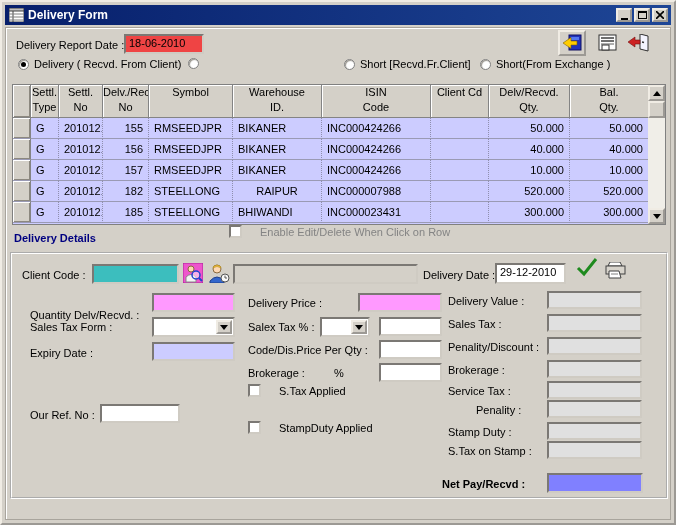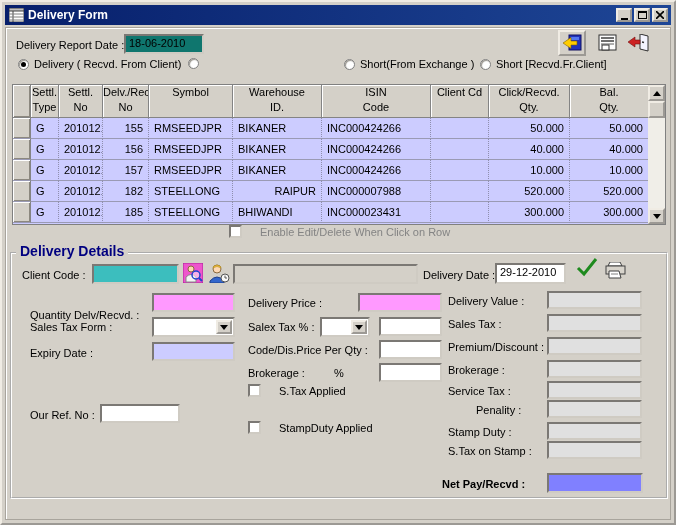--- a/index.html
+++ b/index.html
@@ -49,22 +49,22 @@
   .sb-btn.up{top:0;}.sb-btn.down{bottom:0;}
   .tri-up{width:0;height:0;border-left:4px solid transparent;border-right:4px solid transparent;border-bottom:5px solid #000;}
   .tri-down{width:0;height:0;border-left:4px solid transparent;border-right:4px solid transparent;border-top:5px solid #000;}
   .sb-thumb{position:absolute;left:0;top:16px;width:17px;height:17px;background:#d4d0c8;border:2px outset #f0ece4;}
   
   .cbrow{position:absolute;display:flex;align-items:center;gap:18px;font-size:11px;white-space:nowrap;}
   .cb{width:13px;height:13px;background:#fff;border:2px inset #cfcbc3;flex:0 0 auto;}
   .gray-text{color:#848484;}
   
   .groupbox{position:absolute;left:8px;top:250px;width:658px;height:247px;border:2px groove #ffffff;}
-  .legend{position:absolute;left:8px;top:241px;background:#d4d0c8;padding:0 4px;
-    font-size:14px;font-weight:bold;color:#000080;margin-left:6px;}
+  .legend{position:absolute;left:8px;top:230px;background:#d4d0c8;padding:0 4px;
+    font-size:11px;font-weight:bold;color:#000080;}
   .ddbtn{position:absolute;right:1px;top:1px;bottom:1px;width:16px;background:#d4d0c8;border:2px outset #f0ece4;
     display:flex;align-items:center;justify-content:center;}
   .dd{background:#fff;}
   .bold{font-weight:bold;}
 </style>
 </head>
 <body>
 
 <div class="window">
 
@@ -90,21 +90,21 @@
           <line x1="0" y1="0" x2="8" y2="8" stroke="#000" stroke-width="1.6"></line>
           <line x1="8" y1="0" x2="0" y2="8" stroke="#000" stroke-width="1.6"></line>
         </svg>
       </button>
     </span>
   </div>
 
   <div class="client-frame"></div>
 
   <span class="lbl" style="left:14px;top:37px;">Delivery Report Date :</span>
-  <div class="field sunken" style="left:122px;top:32px;width:80px;height:20px;background:#0f766e;">18-06-2010</div>
+  <div class="field sunken" style="left:122px;top:32px;width:80px;height:20px;background:#ef4444;">18-06-2010</div>
 
   <button class="toolbtn raised" style="left:556px;top:28px;width:28px;height:26px;">
     <svg width="20" height="18" viewBox="0 0 20 18">
       <rect x="7" y="1" width="12" height="15" fill="#2233bb" stroke="#101060"></rect>
       <rect x="9" y="3" width="8" height="3" fill="#5577ee"></rect>
       <polygon points="1,9 9,3.5 9,7 15,7 15,11 9,11 9,14.5" fill="#ffcc00" stroke="#806000" stroke-width="0.6"></polygon>
     </svg>
   </button>
   <button class="toolbtn" style="left:594px;top:30px;width:24px;height:22px;">
     <svg width="20" height="18" viewBox="0 0 20 18">
@@ -126,25 +126,25 @@
   <div class="radio-group">
       <span class="radio on">
         <span class="rdot"></span>
         <span>Delivery ( Recvd. From Client)</span>
       </span>
       <span class="radio">
         <span class="rdot"></span>
       </span>
       <span class="radio">
         <span class="rdot"></span>
-        <span>Short(From Exchange )</span>
+        <span>Short [Recvd.Fr.Client]</span>
       </span>
       <span class="radio">
         <span class="rdot"></span>
-        <span>Short [Recvd.Fr.Client]</span>
+        <span>Short(From Exchange )</span>
       </span>
     </div>
 
   <div class="grid-wrap">
     <table class="grid">
       <colgroup>
         <col style="width:18px">
           <col style="width:28px">
           <col style="width:44px">
           <col style="width:46px">
@@ -180,21 +180,21 @@
             </th>
             <th>
               <div>ISIN</div>
               <div>Code</div>
             </th>
             <th>
               <div>Client Cd</div>
               <div></div>
             </th>
             <th>
-              <div>Click/Recvd.</div>
+              <div>Delv/Recvd.</div>
               <div>Qty.</div>
             </th>
             <th>
               <div>Bal.</div>
               <div>Qty.</div>
             </th>
           </tr>
         </thead>
       <tbody>
           <tr>
@@ -232,21 +232,21 @@
             <td style="text-align: left;"></td>
             <td style="text-align: right;">10.000</td>
             <td style="text-align: right;">10.000</td>
           </tr>
           <tr>
             <td class="sel"></td>
             <td style="text-align: left;">G</td>
             <td style="text-align: left;">2010121</td>
             <td style="text-align: right;">182</td>
             <td style="text-align: left;">STEELLONG</td>
-            <td style="text-align: right;">RAIPUR</td>
+            <td style="text-align: center;">RAIPUR</td>
             <td style="text-align: left;">INC000007988</td>
             <td style="text-align: left;"></td>
             <td style="text-align: right;">520.000</td>
             <td style="text-align: right;">520.000</td>
           </tr>
           <tr>
             <td class="sel"></td>
             <td style="text-align: left;">G</td>
             <td style="text-align: left;">2010121</td>
             <td style="text-align: right;">185</td>
@@ -356,21 +356,21 @@
     <span class="cb"></span>
     <span>StampDuty Applied</span>
   </div>
 
   <span class="lbl" style="left:446px;top:293px;">Delivery Value :</span>
   <div class="field sunken" style="left:545px;top:289px;width:95px;height:18px;background:#e0e0e0;"></div>
 
   <span class="lbl" style="left:446px;top:316px;">Sales Tax :</span>
   <div class="field sunken" style="left:545px;top:312px;width:95px;height:18px;background:#e0e0e0;"></div>
 
-  <span class="lbl" style="left:446px;top:339px;">Premium/Discount :</span>
+  <span class="lbl" style="left:446px;top:339px;">Penality/Discount :</span>
   <div class="field sunken" style="left:545px;top:335px;width:95px;height:18px;background:#e0e0e0;"></div>
 
   <span class="lbl" style="left:446px;top:362px;">Brokerage :</span>
   <div class="field sunken" style="left:545px;top:358px;width:95px;height:18px;background:#e0e0e0;"></div>
 
   <span class="lbl" style="left:446px;top:383px;">Service Tax :</span>
   <div class="field sunken" style="left:545px;top:379px;width:95px;height:18px;background:#e0e0e0;"></div>
 
   <span class="lbl" style="left:446px;top:402px;padding-left:28px;">Penality :</span>
   <div class="field sunken" style="left:545px;top:398px;width:95px;height:18px;background:#e0e0e0;"></div>

